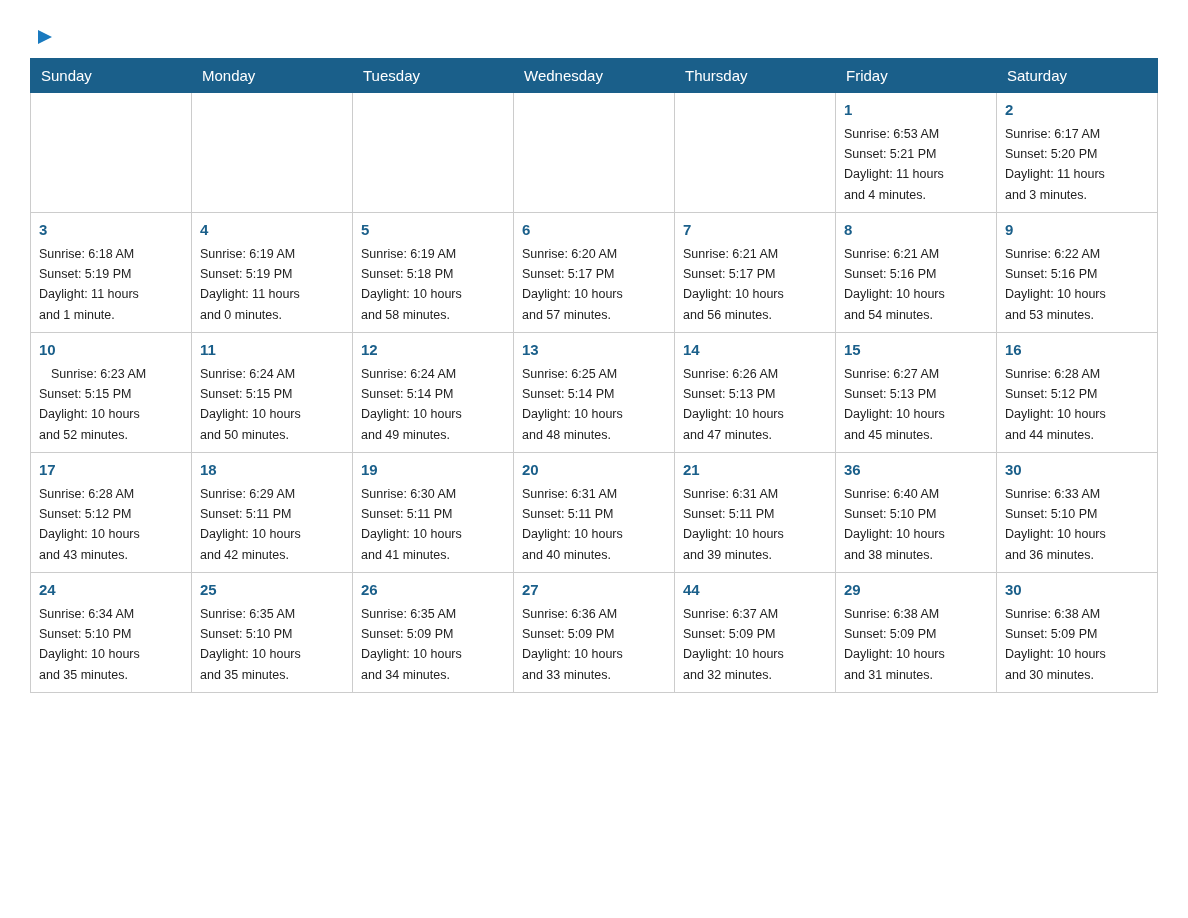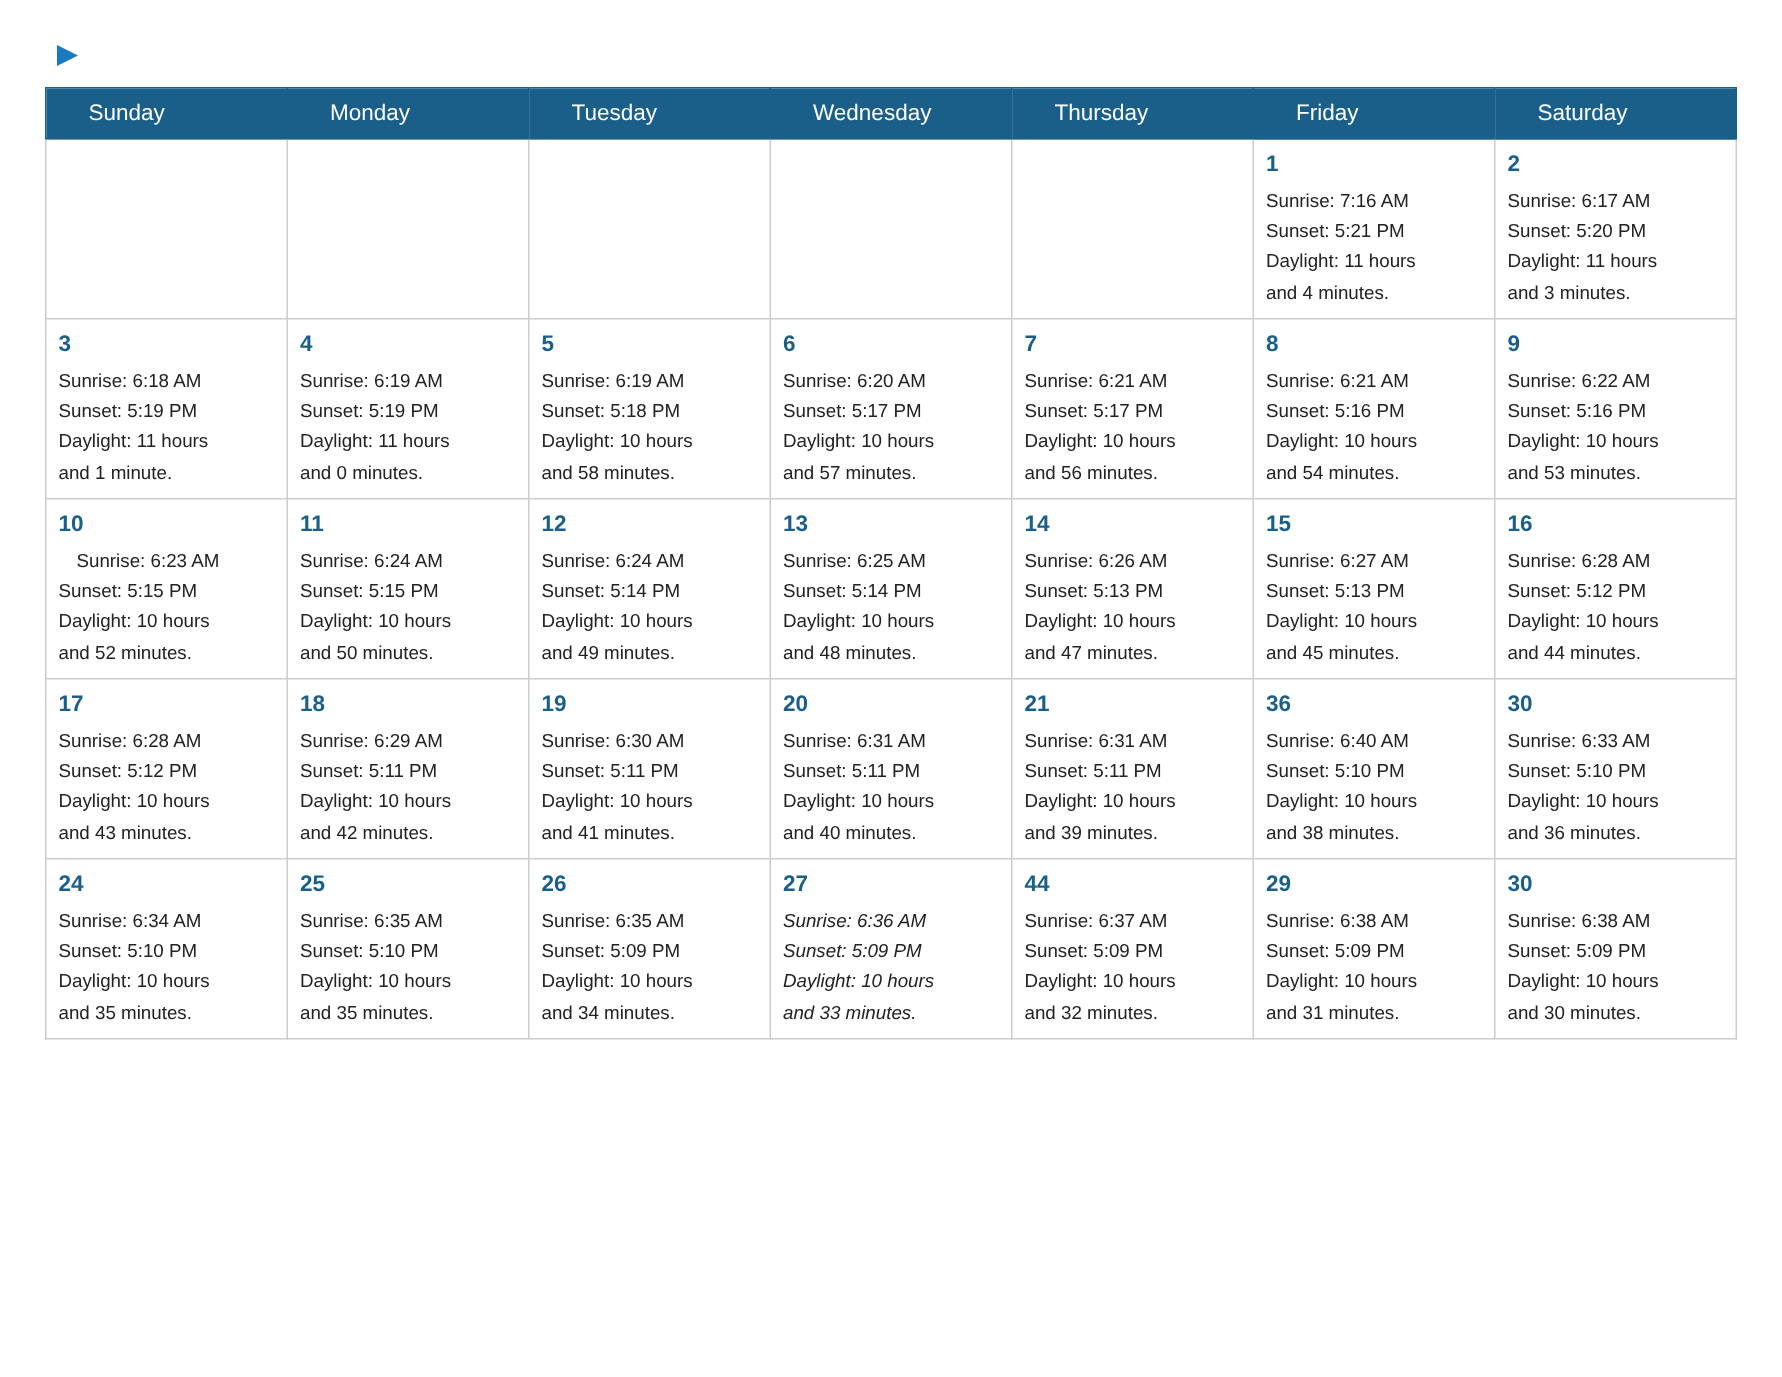--- a/index.html
+++ b/index.html
@@ -53,21 +53,21 @@
     .calendar {
       width: 100%;
       border-collapse: collapse;
       margin-top: 8px;
     }
     .calendar thead th {
       background-color: #1a5f8a;
       color: #fff;
       font-size: 15px;
       font-weight: normal;
-      padding: 8px 28px;
+      padding: 8px 10px;
       text-align: left;
       border: 1px solid #1a5f8a;
     }
     .calendar tbody td {
       border: 1px solid #ccc;
       vertical-align: top;
       padding: 6px 8px;
       width: 14.28%;
       min-height: 110px;
       font-size: 13px;
@@ -127,21 +127,21 @@
         <th>Saturday</th>
       </tr>
   </thead>
   <tbody id="calendar-body">
   <tr>
         <td class="empty-cell"></td>
         <td class="empty-cell"></td>
         <td class="empty-cell"></td>
         <td class="empty-cell"></td>
         <td class="empty-cell"></td>
-        <td><span class="day-num">1</span><span class="day-info" style="white-space: pre-line;">Sunrise: 7:16 AM
+        <td><span class="day-num">1</span><span class="day-info" style="white-space: pre-line;">Sunrise: 6:53 AM
 Sunset: 5:21 PM
 Daylight: 11 hours
 and 4 minutes.</span></td>
         <td><span class="day-num">2</span><span class="day-info" style="white-space: pre-line;">Sunrise: 6:17 AM
 Sunset: 5:20 PM
 Daylight: 11 hours
 and 3 minutes.</span></td>
       </tr>
       <tr class="row-divider">
         <td><span class="day-num">3</span><span class="day-info" style="white-space: pre-line;">Sunrise: 6:18 AM
@@ -239,21 +239,21 @@
 Daylight: 10 hours
 and 35 minutes.</span></td>
         <td><span class="day-num">25</span><span class="day-info" style="white-space: pre-line;">Sunrise: 6:35 AM
 Sunset: 5:10 PM
 Daylight: 10 hours
 and 35 minutes.</span></td>
         <td><span class="day-num">26</span><span class="day-info" style="white-space: pre-line;">Sunrise: 6:35 AM
 Sunset: 5:09 PM
 Daylight: 10 hours
 and 34 minutes.</span></td>
-        <td><span class="day-num">27</span><span class="day-info" style="white-space: pre-line; font-style: italic;">Sunrise: 6:36 AM
+        <td><span class="day-num">27</span><span class="day-info" style="white-space: pre-line;">Sunrise: 6:36 AM
 Sunset: 5:09 PM
 Daylight: 10 hours
 and 33 minutes.</span></td>
         <td><span class="day-num">44</span><span class="day-info" style="white-space: pre-line;">Sunrise: 6:37 AM
 Sunset: 5:09 PM
 Daylight: 10 hours
 and 32 minutes.</span></td>
         <td><span class="day-num">29</span><span class="day-info" style="white-space: pre-line;">Sunrise: 6:38 AM
 Sunset: 5:09 PM
 Daylight: 10 hours

